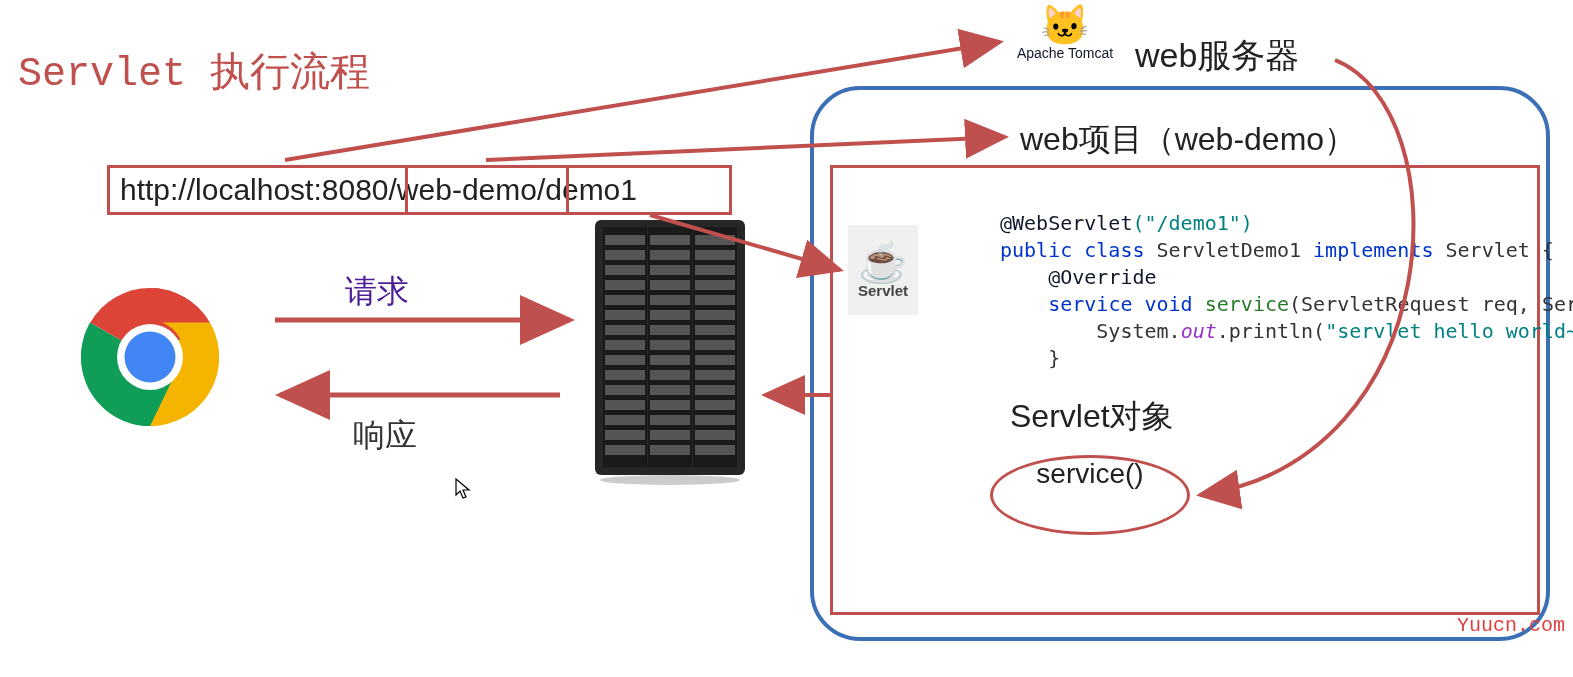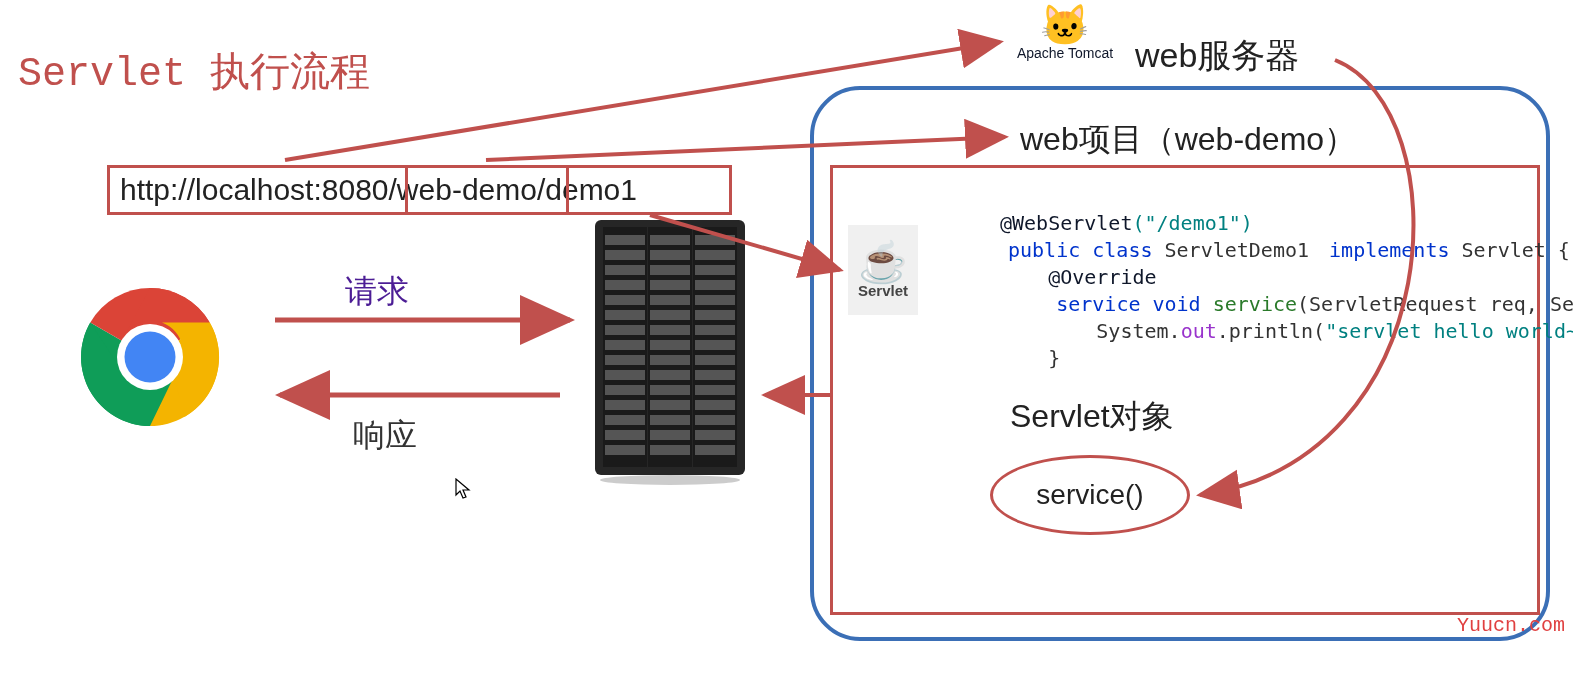--- a/index.html
+++ b/index.html
@@ -144,41 +144,40 @@
     position: absolute;
     left: 1000px;
     top: 210px;
     font-family: "Consolas", "Monaco", monospace;
     font-size: 20px;
     line-height: 27px;
     white-space: pre;
     color: #333;
   }
   .code-block .anno { color: #0f172a; }
-  .code-block .kw { color: #0033cc; margin-left: 8px; }
+  .code-block .kw { color: #0033cc; }
   .code-block .fn { color: #2a7a2a; }
   .code-block .str { color: #008080; }
-  .code-block .field { color: #9933cc; }
+  .code-block .field { color: #9933cc; font-style: italic; }
   .servlet-obj-label {
     position: absolute;
     left: 1010px;
     top: 395px;
     font-size: 32px;
     color: #222;
   }
   .service-ellipse {
     position: absolute;
     left: 990px;
     top: 455px;
     width: 200px;
     height: 80px;
     border: 3px solid #c0504d;
     border-radius: 50%;
     display: flex;
-    align-items: center;
     justify-content: center;
     font-size: 28px;
     color: #222;
   }
   .watermark {
     position: absolute;
     right: 8px;
     bottom: 40px;
     font-size: 20px;
     color: #e04040;

